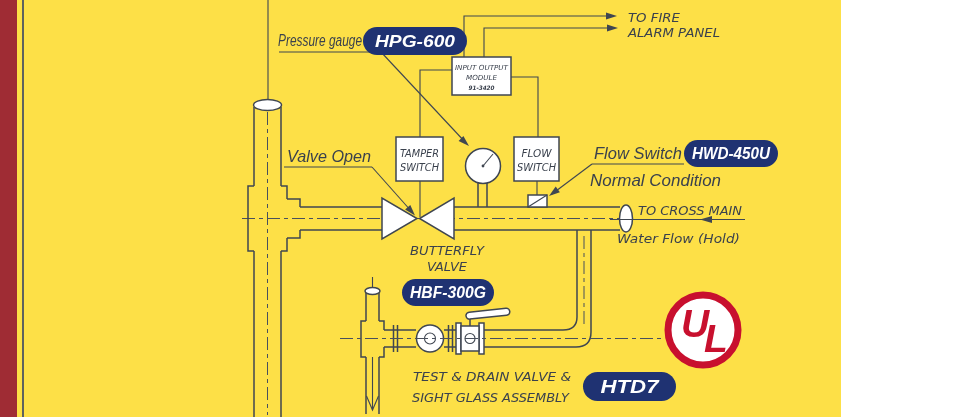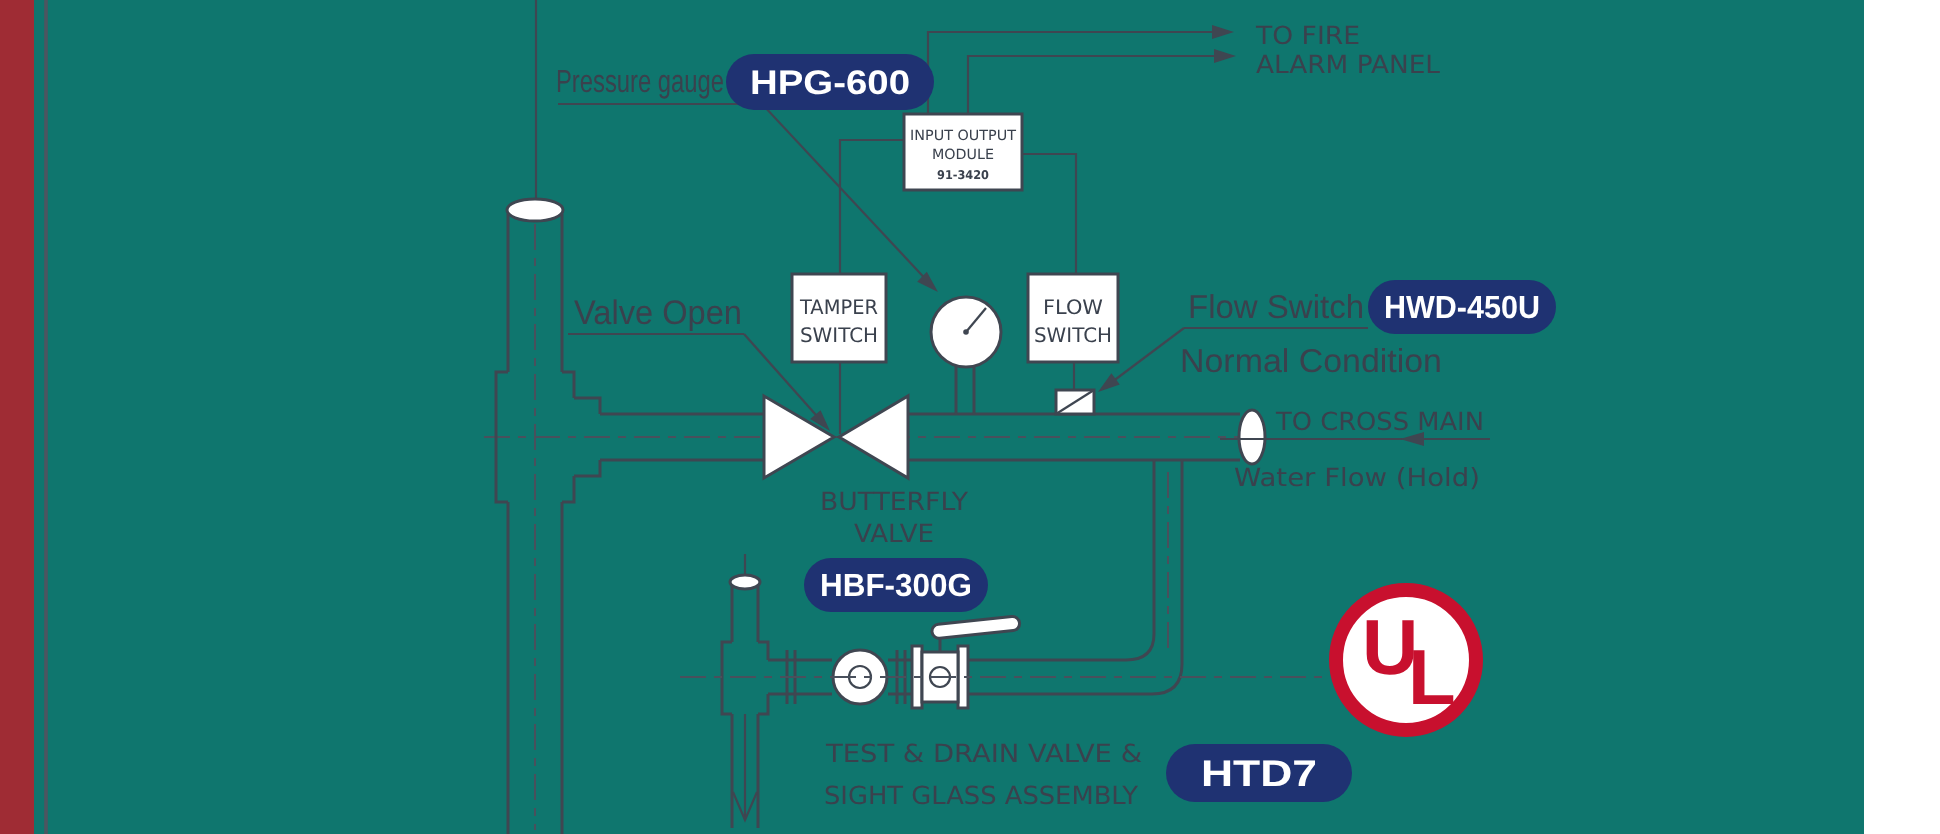--- a/index.html
+++ b/index.html
@@ -1,16 +1,16 @@
 <!DOCTYPE html>
 <html><head>
 <meta charset="utf-8">
 <style>
   html,body{margin:0;padding:0;background:#ffffff;}
-  .stage{position:relative;width:932px;height:417px;background:#0f766e;overflow:hidden;}
+  .stage{position:relative;width:841px;height:417px;background:#fde047;overflow:hidden;font-style:italic;}
   svg{position:absolute;left:0;top:0;}
   .line{stroke:#3f4651;stroke-width:1.5;fill:none;stroke-linecap:butt;}
   .thin{stroke:#3f4651;stroke-width:1.1;fill:none;}
   .fillw{fill:#ffffff;stroke:#3f4651;stroke-width:1.5;}
   .cline{stroke:#49505c;stroke-width:1;stroke-dasharray:13 4 4 4;fill:none;}
   .arrowhead{fill:#3f4651;stroke:none;}
   .cad{font-family:"DejaVu Sans",sans-serif;fill:#3a414d;}
   .hand{font-family:"Liberation Sans",sans-serif;fill:#3a414d;}
   .pilltext{font-family:"Liberation Sans",sans-serif;font-weight:bold;fill:#ffffff;}
   .ul-letter{font-family:"Liberation Sans",sans-serif;font-weight:bold;}

